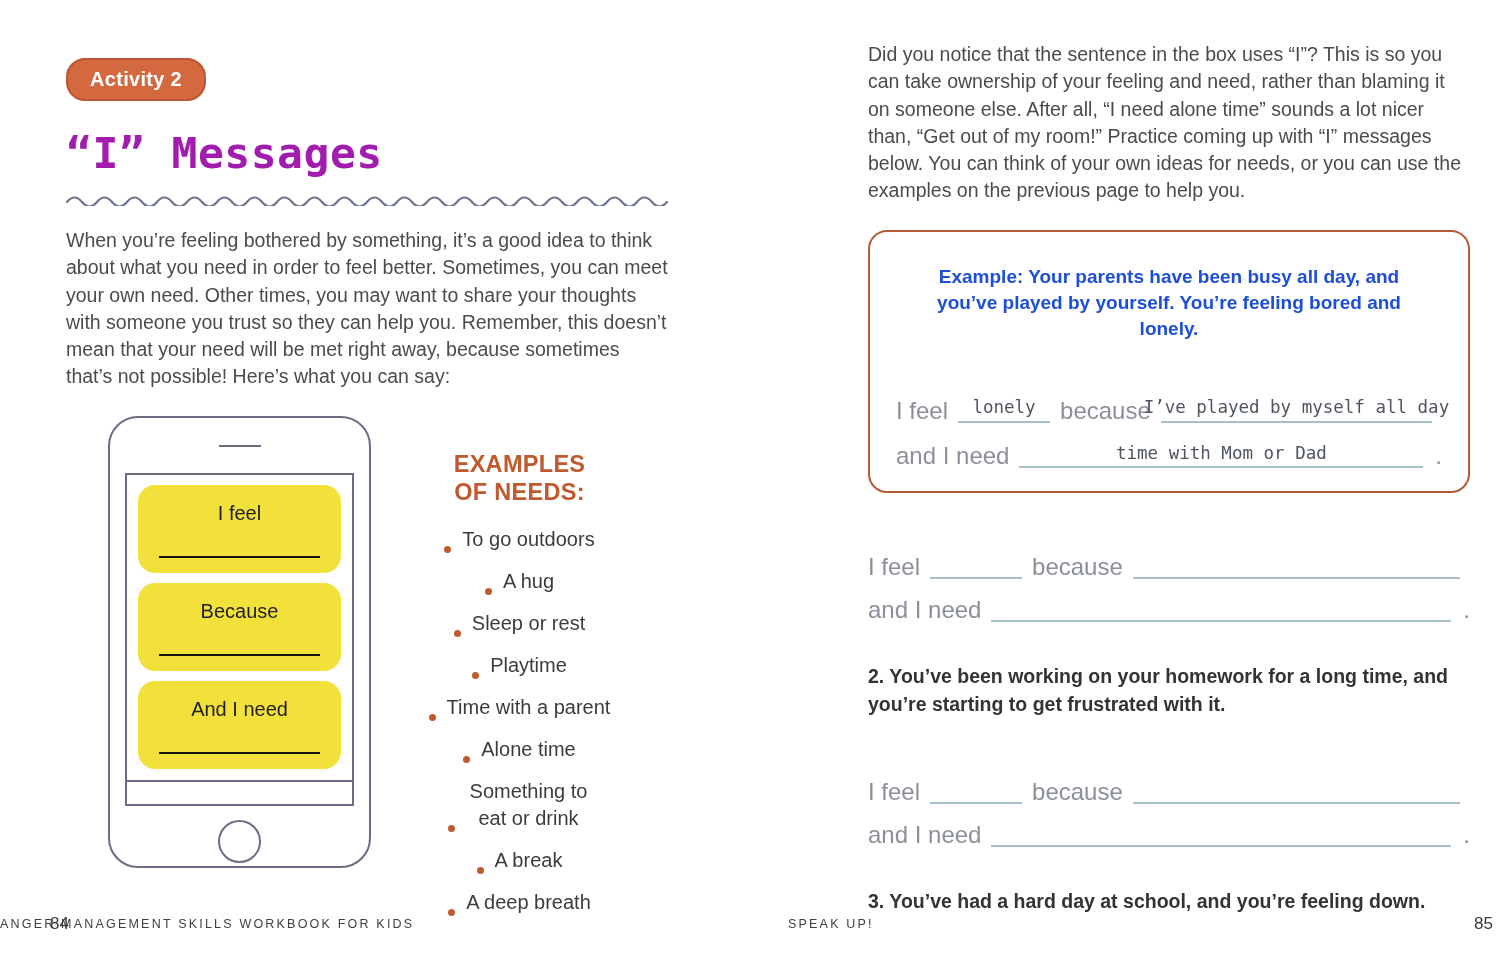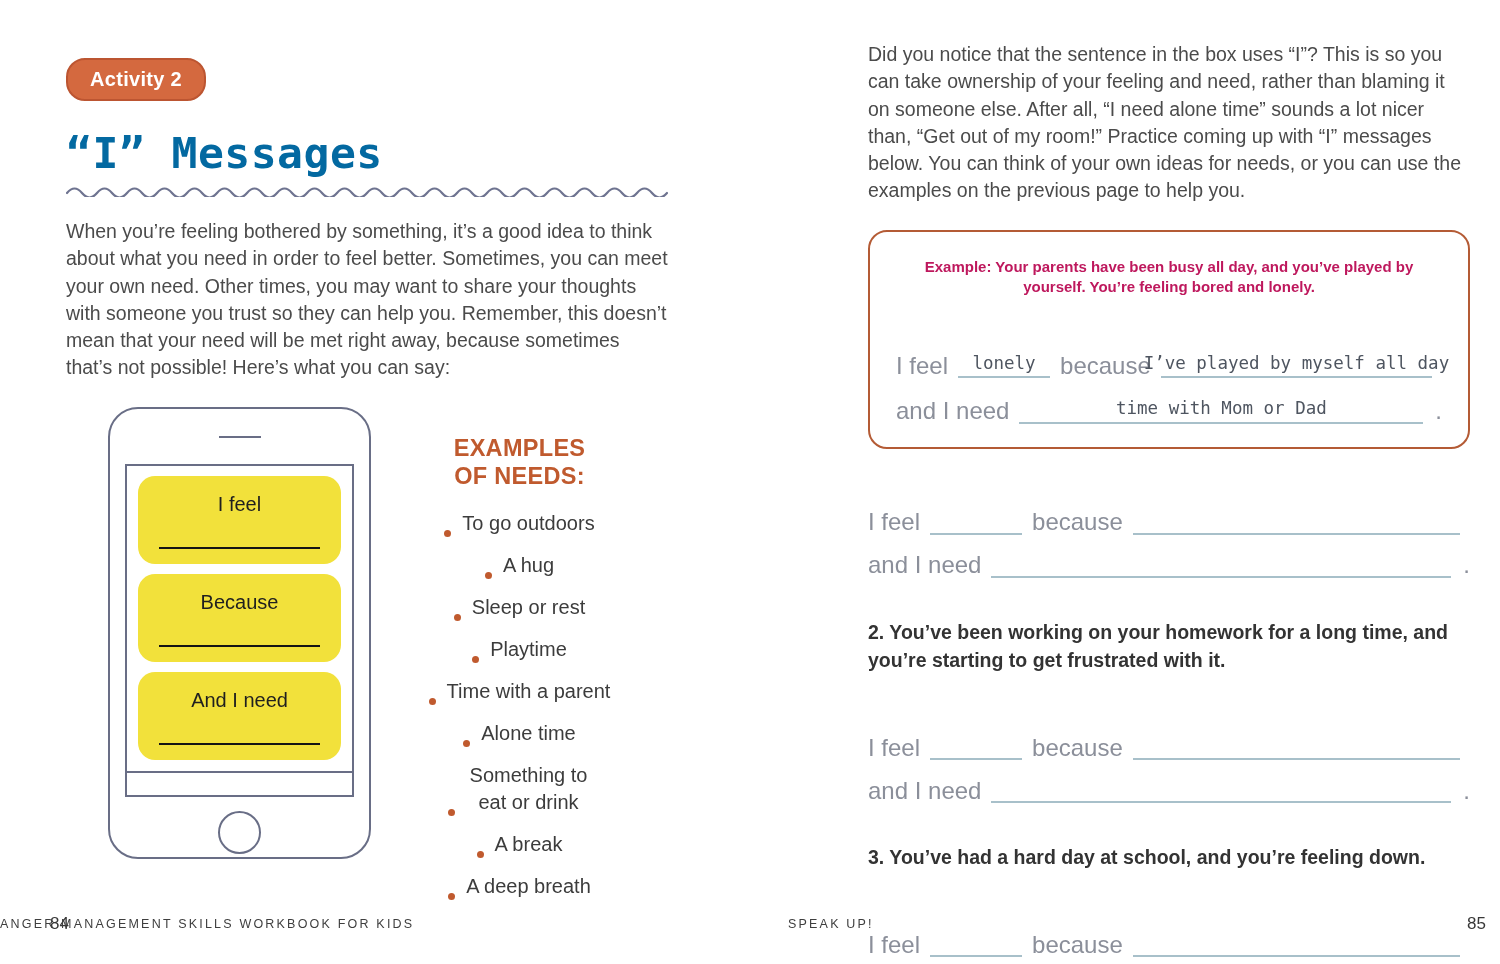--- a/index.html
+++ b/index.html
@@ -15,22 +15,22 @@
   
   .page-left  { padding:58px 80px 0 66px; }
   .badge {
     display:inline-block;
     background:#D4693F; border:2px solid #BC5531; color:#fff;
     font-weight:bold; font-size:20px; line-height:1;
     padding:9px 22px 10px; border-radius:19px; letter-spacing:.3px;
   }
   .title {
     font-family:"DejaVu Sans Mono","DejaVu Serif", monospace;
-    font-weight:bold; font-size:43px; color:#0369a1;
-    margin:27px 0 5px; letter-spacing:.5px;
+    font-weight:bold; font-size:43px; color:#a21caf;
+    margin:27px 0 14px; letter-spacing:.5px;
   }
   .wave { display:block; margin-top:2px; }
   .intro {
     font-size:19.5px; line-height:1.4; color:#4b4b4b;
     margin:21px 0 0; max-width:610px;
   }
   .illustration-row { display:flex; margin-top:25px; }
 
   .phone {
     width:263px; height:452px; flex:none;
@@ -46,21 +46,21 @@
   }
   .note {
     background:#F2E13B; border-radius:17px; height:88px;
     position:relative; flex:none;
   }
   .note-label { text-align:center; padding-top:17px; font-size:20px; color:#1f1f1f; }
   .note-line  { position:absolute; left:21px; right:21px; bottom:15px; border-bottom:2.5px solid #141414; }
   .bottom-band { border:2.5px solid #696E86; border-top:none; height:24px; flex:none; }
   .home-button { width:43px; height:43px; border:2.5px solid #696E86; border-radius:50%; margin:14px auto 0; flex:none; }
 
-  .needs-col { flex:1; display:flex; flex-direction:column; align-items:center; margin-top:27px; }
+  .needs-col { flex:1; display:flex; flex-direction:column; align-items:center; margin-top:34px; }
   .needs-heading {
     width:170px; text-align:center; color:#C05A2E;
     font-weight:bold; font-size:23.5px; line-height:1.2;
     letter-spacing:.3px; margin:0 0 20px;
   }
   .needs-list { list-style:none; margin:0; padding:0; }
   .need-item {
     display:flex; justify-content:center; align-items:flex-end;
     gap:11px; margin-bottom:15px; font-size:20px; color:#3c3c3c; line-height:1.35;
   }
@@ -69,22 +69,22 @@
   .needs-list li:nth-child(7) .need-text { max-width:126px; }
 
   
   .page-right { padding:20px 68px 0 80px; }
 
   .example-box {
     border:2.5px solid #B45B35; border-radius:19px;
     margin-top:25px; padding:25px 26px 23px;
   }
   .scenario {
-    font-weight:bold; color:#be185d; text-align:center;
-    font-size:15px; line-height:1.38; margin:0 auto; max-width:525px;
+    font-weight:bold; color:#1d4ed8; text-align:center;
+    font-size:19px; line-height:1.38; margin:7px auto; max-width:525px;
   }
 
   .fill-row {
     display:flex; align-items:flex-end;
     color:#8B8F9A; font-size:24px; margin-top:20px;
   }
   .fl { white-space:nowrap; line-height:1.05; flex:none; }
   .blank {
     border-bottom:2.5px solid #A8C0CA; height:28px;
     margin:0 10px; flex:1; min-width:0;
@@ -102,21 +102,21 @@
     font-weight:bold; font-size:19.5px; color:#333;
     line-height:1.45; margin:40px 0 2px; max-width:612px;
   }
   .prompt .fill-row:first-of-type { margin-top:22px; }
   .prompt .fill-row + .fill-row { margin-top:15px; }
 
   
   .footer { position:absolute; bottom:28px; left:0; right:0; height:22px; }
   .page-num { position:absolute; top:0; font-weight:normal; font-size:17px; color:#383838; }
   .page-num.pos-left  { left:50px; }
-  .page-num.pos-right { right:52px;text-align:center; }
+  .page-num.pos-right { right:45px;text-align:center; }
   .running {
     position:absolute; left:0; right:0; top:3px; text-align:left;
     letter-spacing:2.2px; font-size:12.5px; color:#3e3e3e; font-weight:500;
   }
 </style>
 </head>
 <body>
 
 <div class="spread">
 

